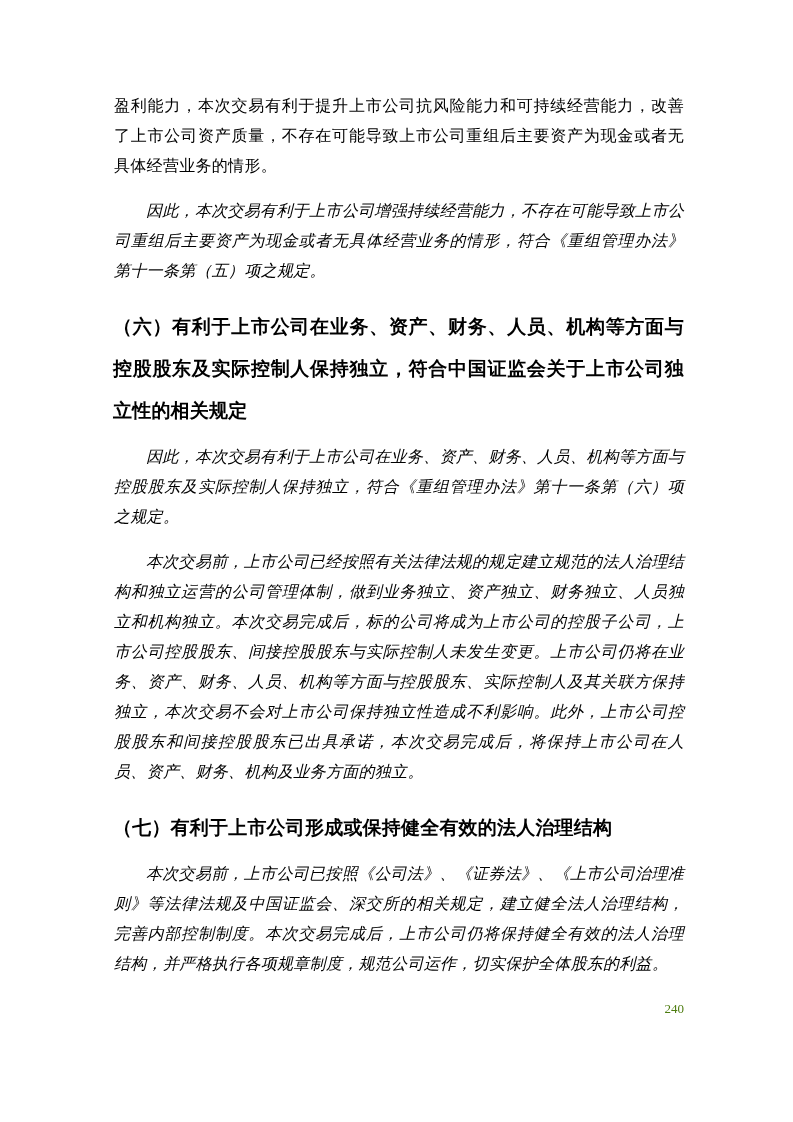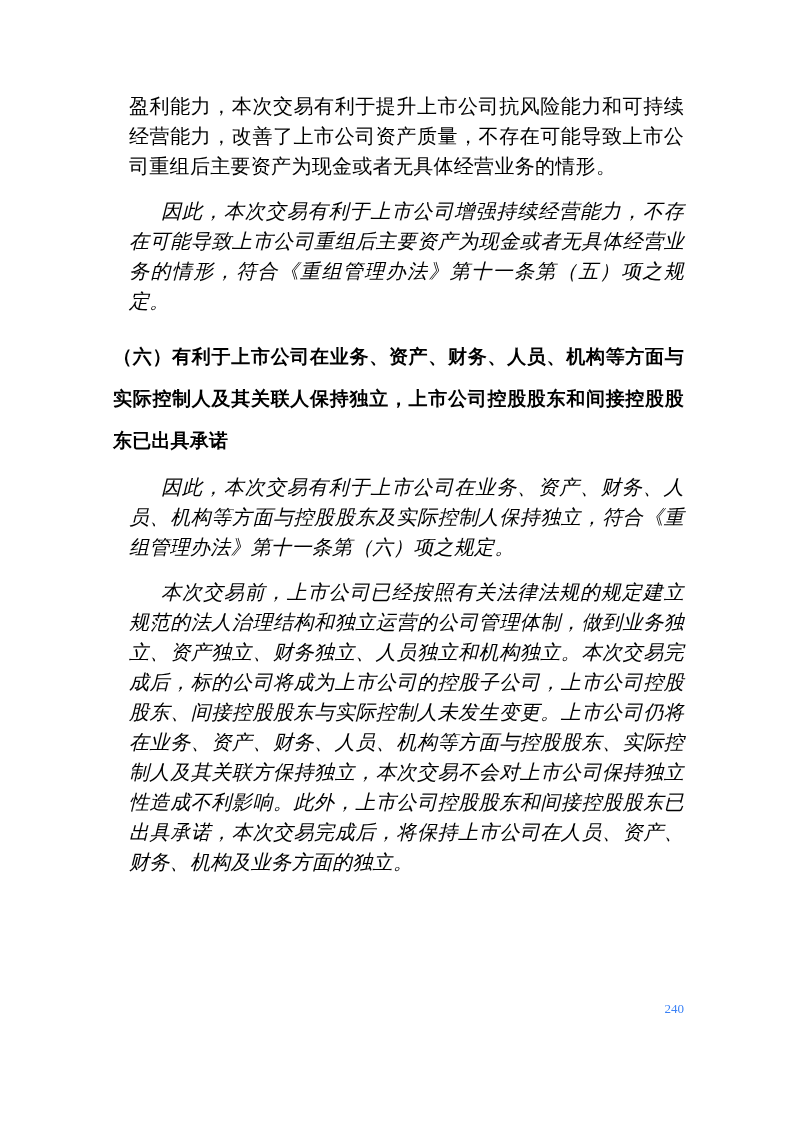--- a/index.html
+++ b/index.html
@@ -17,24 +17,24 @@
     color: #000000;
     box-sizing: border-box;
   }
   .content {
     position: absolute;
     left: 113px;
     top: 91px;
     width: 571px;
   }
   p.body {
-    font-size: 20px;
+    font-size: 16px;
     line-height: 30px;
     text-align: justify;
-    margin: 0 0 15px 16px;
+    margin: 0 0 15px 1px;
     letter-spacing: 0.3px;
   }
   p.indent {
     text-indent: 32px;
     font-style: italic;
   }
   h2.heading {
     font-family: "Liberation Sans", "DejaVu Sans", sans-serif;
     font-weight: bold;
     font-size: 19px;
@@ -42,28 +42,30 @@
     text-align: justify;
     margin: 20px 0 10px 0;
     letter-spacing: 0.2px;
   }
   .page-number {
     position: absolute;
     right: 109px;
     top: 1001px;
     font-size: 13px;
     font-family: "Liberation Serif", "DejaVu Serif", serif;
-    color: #3b82f6;
+    color: #4d7c0f;
   }
 </style>
 </head>
 <body>
 
 <div class="page">
   <div class="content">
     <p class="body">盈利能力，本次交易有利于提升上市公司抗风险能力和可持续经营能力，改善了上市公司资产质量，不存在可能导致上市公司重组后主要资产为现金或者无具体经营业务的情形。</p>
     <p class="body indent">因此，本次交易有利于上市公司增强持续经营能力，不存在可能导致上市公司重组后主要资产为现金或者无具体经营业务的情形，符合《重组管理办法》第十一条第（五）项之规定。</p>
-    <h2 class="heading">（六）有利于上市公司在业务、资产、财务、人员、机构等方面与实际控制人及其关联人保持独立，上市公司控股股东和间接控股股东已出具承诺</h2>
+    <h2 class="heading">（六）有利于上市公司在业务、资产、财务、人员、机构等方面与控股股东及实际控制人保持独立，符合中国证监会关于上市公司独立性的相关规定</h2>
     <p class="body indent">因此，本次交易有利于上市公司在业务、资产、财务、人员、机构等方面与控股股东及实际控制人保持独立，符合《重组管理办法》第十一条第（六）项之规定。</p>
     <p class="body indent">本次交易前，上市公司已经按照有关法律法规的规定建立规范的法人治理结构和独立运营的公司管理体制，做到业务独立、资产独立、财务独立、人员独立和机构独立。本次交易完成后，标的公司将成为上市公司的控股子公司，上市公司控股股东、间接控股股东与实际控制人未发生变更。上市公司仍将在业务、资产、财务、人员、机构等方面与控股股东、实际控制人及其关联方保持独立，本次交易不会对上市公司保持独立性造成不利影响。此外，上市公司控股股东和间接控股股东已出具承诺，本次交易完成后，将保持上市公司在人员、资产、财务、机构及业务方面的独立。</p>
+    <h2 class="heading">（七）有利于上市公司形成或保持健全有效的法人治理结构</h2>
+    <p class="body indent">本次交易前，上市公司已按照《公司法》、《证券法》、《上市公司治理准则》等法律法规及中国证监会、深交所的相关规定，建立健全法人治理结构，完善内部控制制度。本次交易完成后，上市公司仍将保持健全有效的法人治理结构，并严格执行各项规章制度，规范公司运作，切实保护全体股东的利益。</p>
   </div>
   <div class="page-number">240</div>
 </div>
 
 </body></html>

